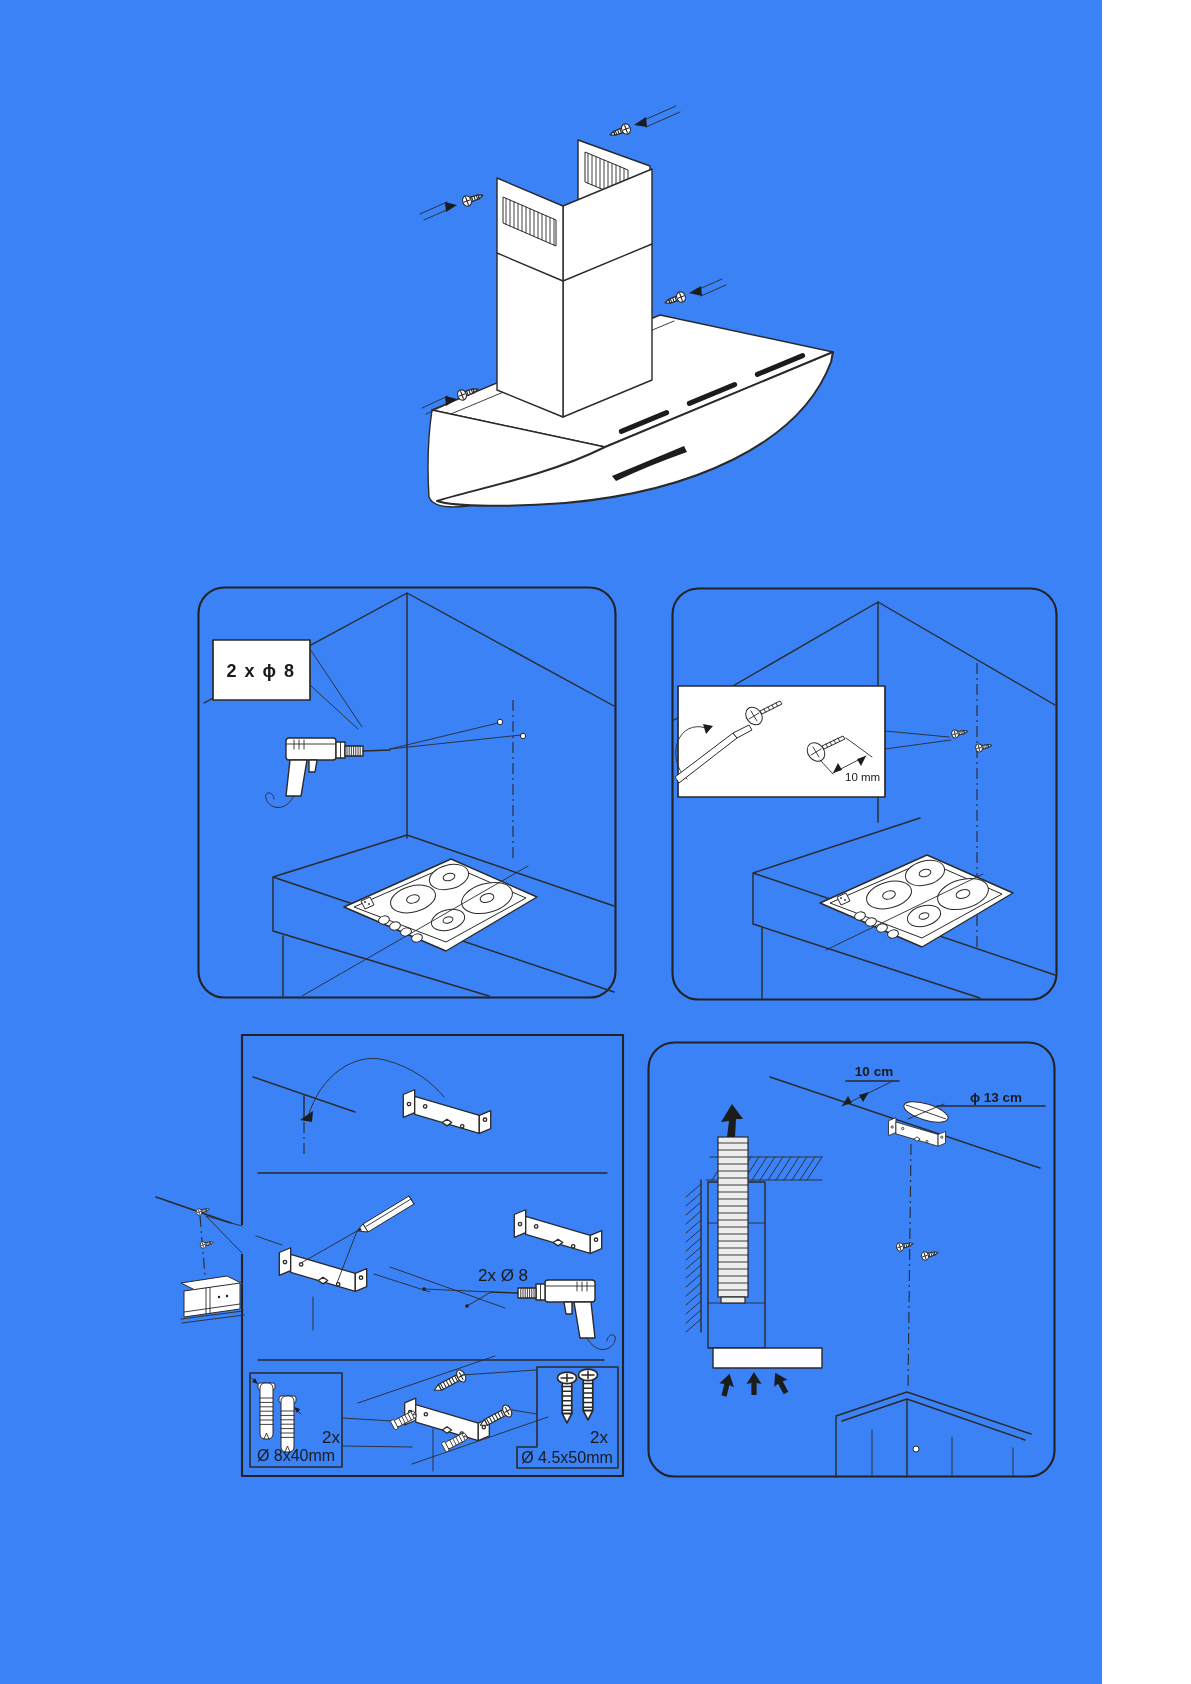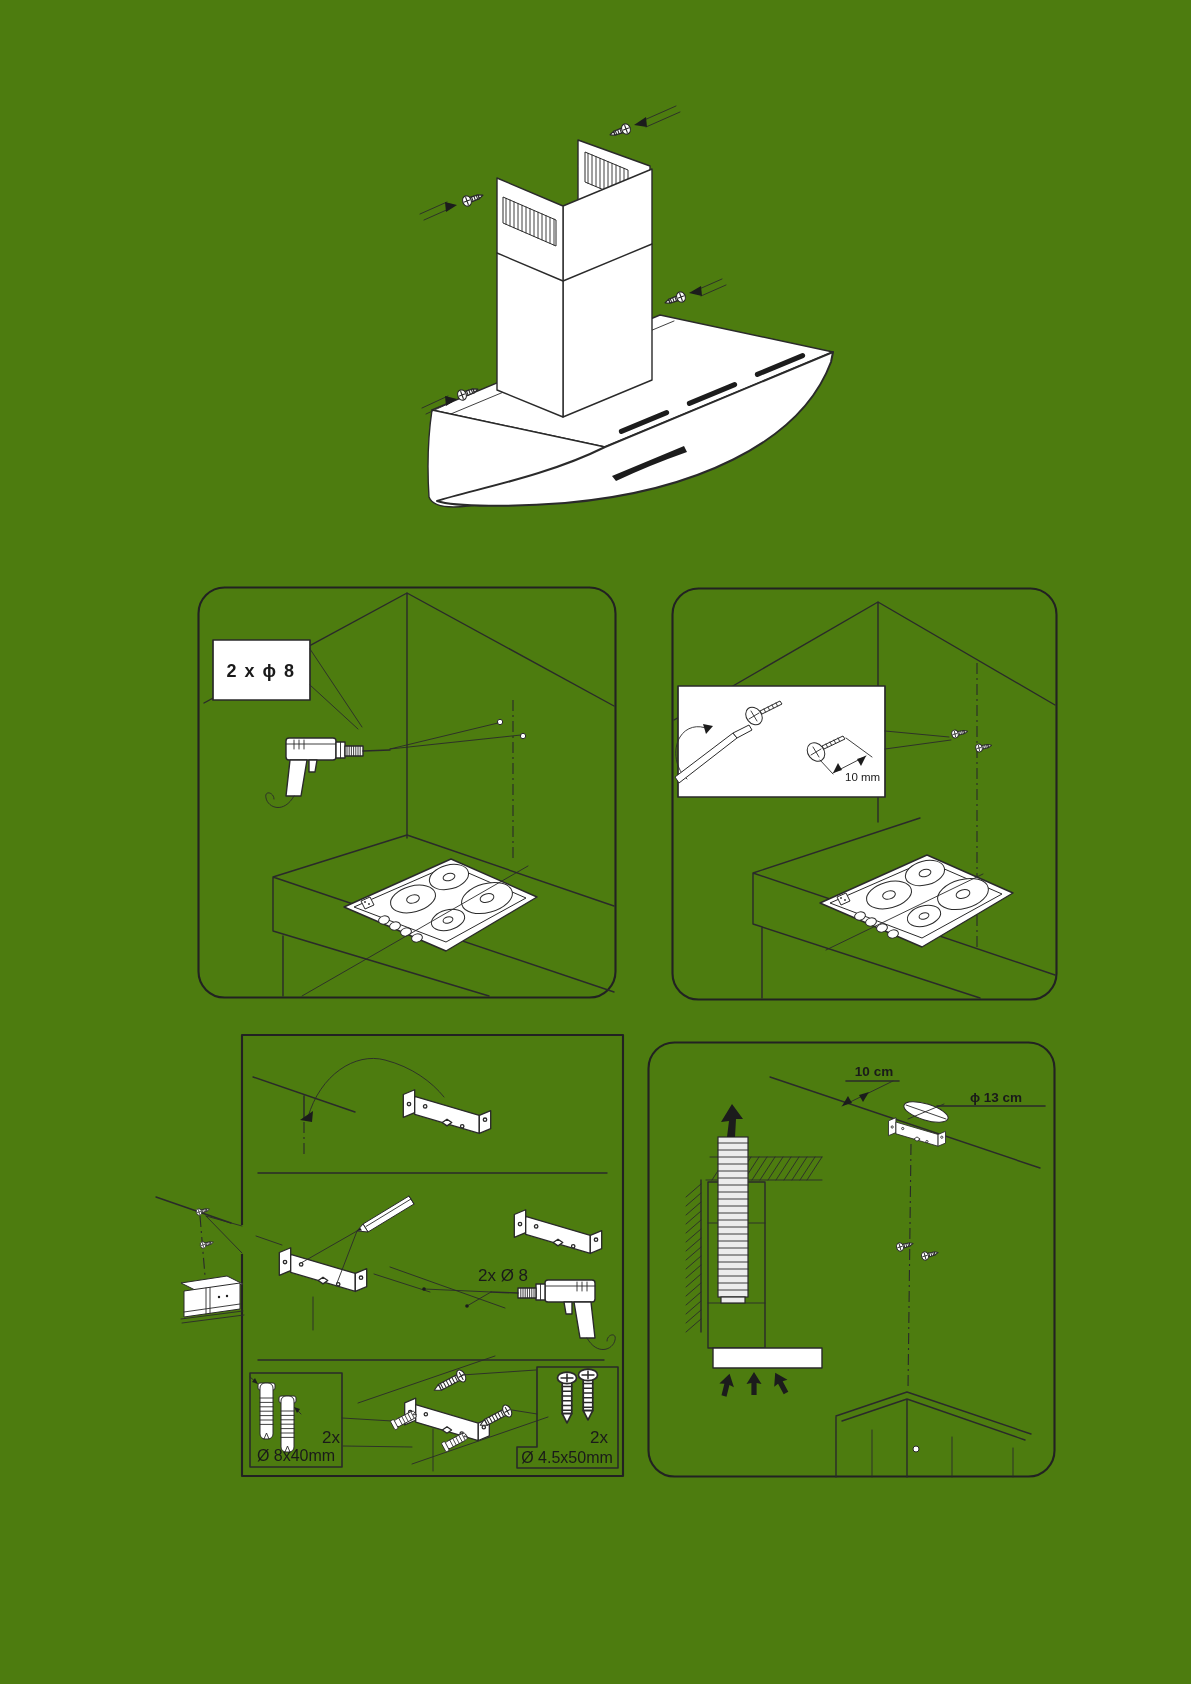--- a/index.html
+++ b/index.html
@@ -1,16 +1,16 @@
 <!DOCTYPE html>
 <html><head>
 <meta charset="utf-8">
 <style>
   html,body{margin:0;padding:0;background:#ffffff;}
-  .page{width:1191px;height:1684px;position:relative;background:#4d7c0f;overflow:hidden;}
+  .page{width:1102px;height:1684px;position:relative;background:#3b82f6;overflow:hidden;}
   svg{display:block;}
   .ln{fill:none;stroke:#2a2a2a;stroke-width:1.4;stroke-linecap:round;stroke-linejoin:round;}
   .thin{fill:none;stroke:#2a2a2a;stroke-width:0.9;stroke-linecap:round;}
   .fw{fill:#ffffff;stroke:#2a2a2a;stroke-width:1.4;stroke-linejoin:round;}
   .fwt{fill:#ffffff;stroke:#2a2a2a;stroke-width:1;stroke-linejoin:round;}
   .dark{fill:#1c1c1c;stroke:none;}
   .duct{fill:#ececec;stroke:#2a2a2a;stroke-width:1.2;}
   .dashdot{fill:none;stroke:#2a2a2a;stroke-width:1.1;stroke-dasharray:11 4 2 4;}
   .panel{fill:none;stroke:#222222;stroke-width:2.1;stroke-linejoin:round;}
   text{font-family:"Liberation Sans","DejaVu Sans",sans-serif;fill:#1a1a1a;}

